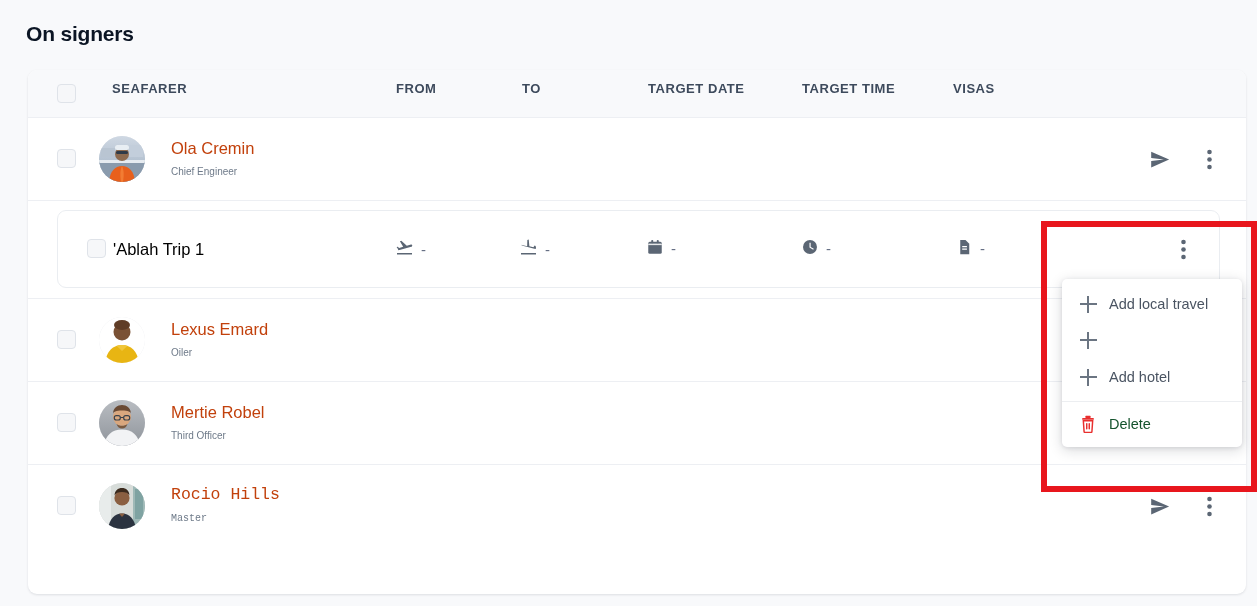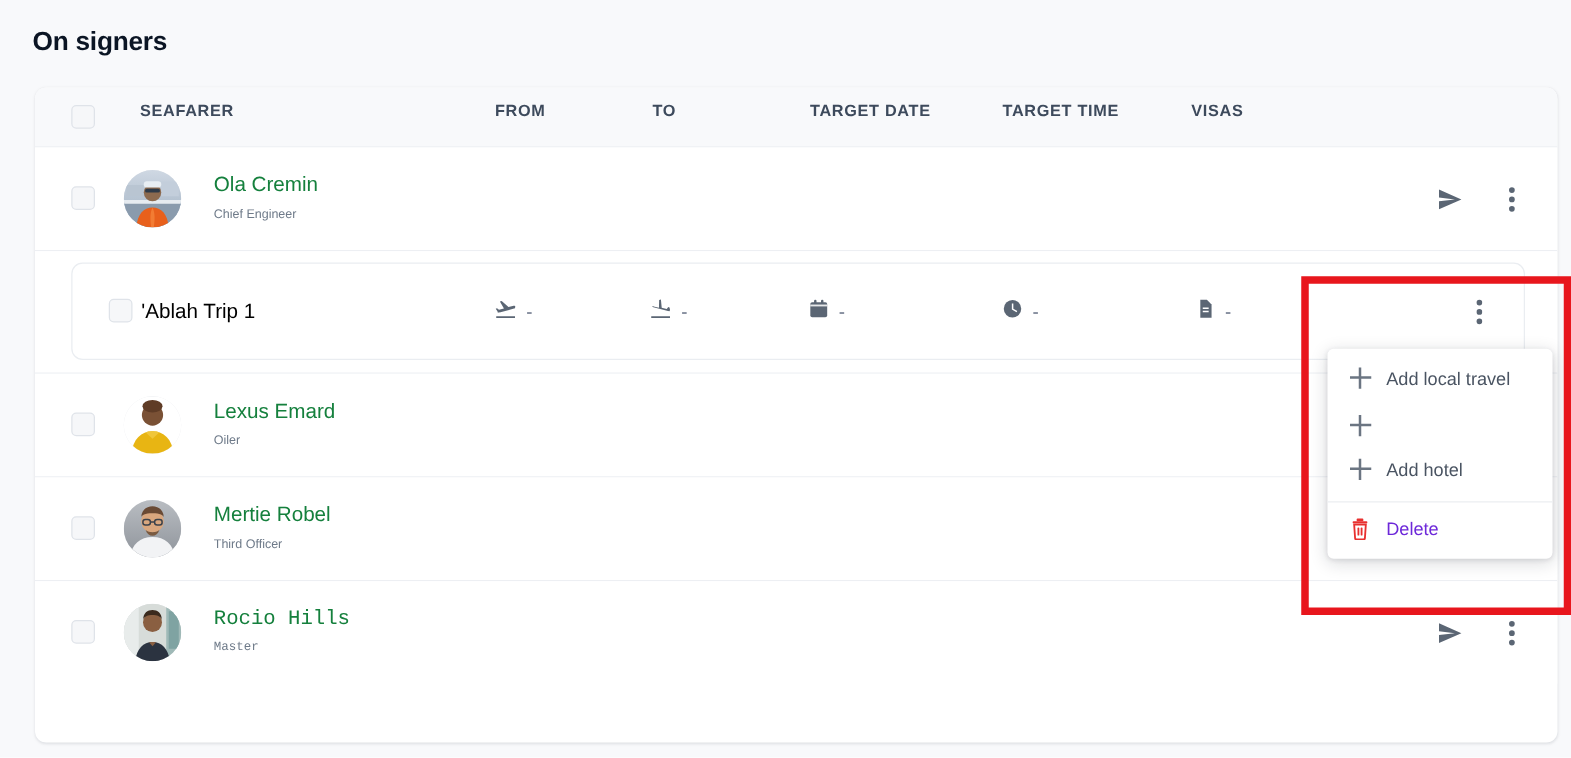--- a/index.html
+++ b/index.html
@@ -114,21 +114,21 @@
     left: 143px;
     top: 50%;
     margin-top: -23px;
     height: 46px;
     display: flex;
     flex-direction: column;
     justify-content: center;
   }
   .who .name {
     font-size: 16.5px;
-    color: #15803d;
+    color: #c2410c;
     font-weight: normal;
     line-height: 22px;
     text-align: right;
   }
   .who .rank {
     font-size: 10px;
     color: #6e7a89;
     line-height: 21px;
     margin-top: 2px;
   }
@@ -217,35 +217,35 @@
     top: 279px;
     width: 180px;
     background: #ffffff;
     border-radius: 5px;
     box-shadow: 0 3px 14px rgba(16,24,40,0.16), 0 1px 4px rgba(16,24,40,0.10);
     padding: 6px 0 4px 0;
     z-index: 40;
   }
   .ctx-item {
     display: flex;
-    align-items: flex-start;
+    align-items: center;
     gap: 12px;
     padding: 9px 24px 9px 18px;
     font-size: 14.5px;
     color: #4a5462;
     line-height: 20px;
     cursor: pointer;
   }
   .ctx-item .ci-label { flex: 1; }
   .ctx-sep {
     height: 1px;
     background: #eceef1;
     margin: 5px 0 3px 0;
   }
-  .ctx-item.danger { color: #6d28d9; }
+  .ctx-item.danger { color: #14532d; }
 
   .plus {
     width: 17px;
     height: 17px;
     position: relative;
     flex: 0 0 17px;
   }
   .plus::before, .plus::after {
     content: "";
     position: absolute;

